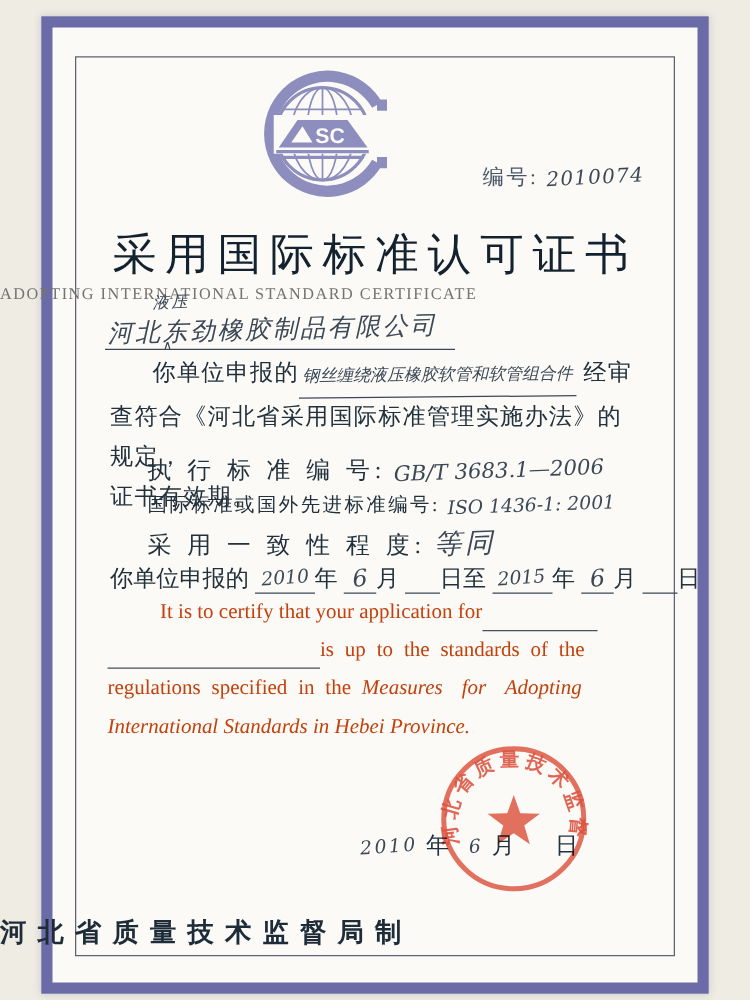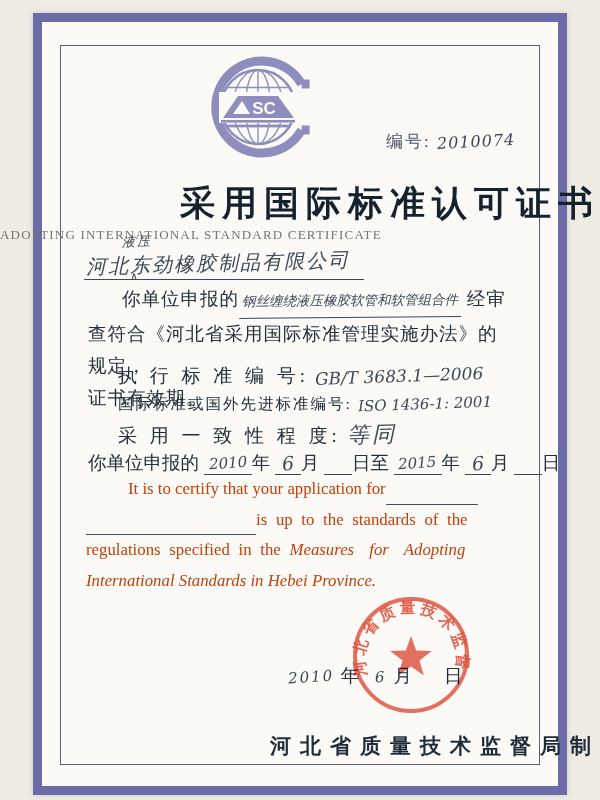--- a/index.html
+++ b/index.html
@@ -24,22 +24,22 @@
   .logo{position:absolute;left:207px;top:56px;}
   
   .number-line{position:absolute;left:386px;top:130px;font-size:17px;color:#4a5468;letter-spacing:2px;}
   .hw{
     font-family:"DejaVu Serif","Liberation Serif",serif;
     font-style:italic;color:#3c4856;
   }
   .number-line .hw{display:inline-block;transform:rotate(-3deg);font-size:16px;letter-spacing:1px;}
   
   .title{
-    position:absolute;left:0;top:180px;width:100%;text-align:right;
-    font-size:35px;font-weight:bold;letter-spacing:7px;color:#13222e;
+    position:absolute;left:0;top:180px;width:100%;text-align:center;
+    font-size:35px;font-weight:normal;letter-spacing:7px;color:#13222e;
   }
   .subtitle{
     position:absolute;left:0;top:227px;width:100%;text-align:left;
     font-size:13px;letter-spacing:1.2px;color:#737373;
   }
   
   .company{
     position:absolute;left:84px;top:250px;
     font-size:20px;letter-spacing:2px;
   }
@@ -95,21 +95,21 @@
   
   .issuer-label{position:absolute;left:281px;top:631px;font-size:18.5px;font-weight:600;color:#22313c;letter-spacing:1.5px;}
   .issuer-date{position:absolute;left:288px;top:663px;font-size:18.5px;color:#22313c;letter-spacing:2px;white-space:nowrap;}
   .issuer-date .hw{display:inline-block;transform:rotate(-4deg);font-size:15px;}
   .issuer-date .gap-s{display:inline-block;width:14px;}
   .issuer-date .gap-m{display:inline-block;width:30px;}
   
   .seal{position:absolute;left:348px;top:592px;mix-blend-mode:multiply;}
   
   .footer{
-    position:absolute;left:0;top:732px;width:100%;text-align:right;
+    position:absolute;left:0;top:732px;width:100%;text-align:left;
     font-size:21px;font-weight:600;letter-spacing:9px;color:#1d2c38;
   }
 </style>
 </head>
 <body>
 
 <div class="page">
   <div class="outer-border">
     <div class="inner-border"></div>
   </div>

